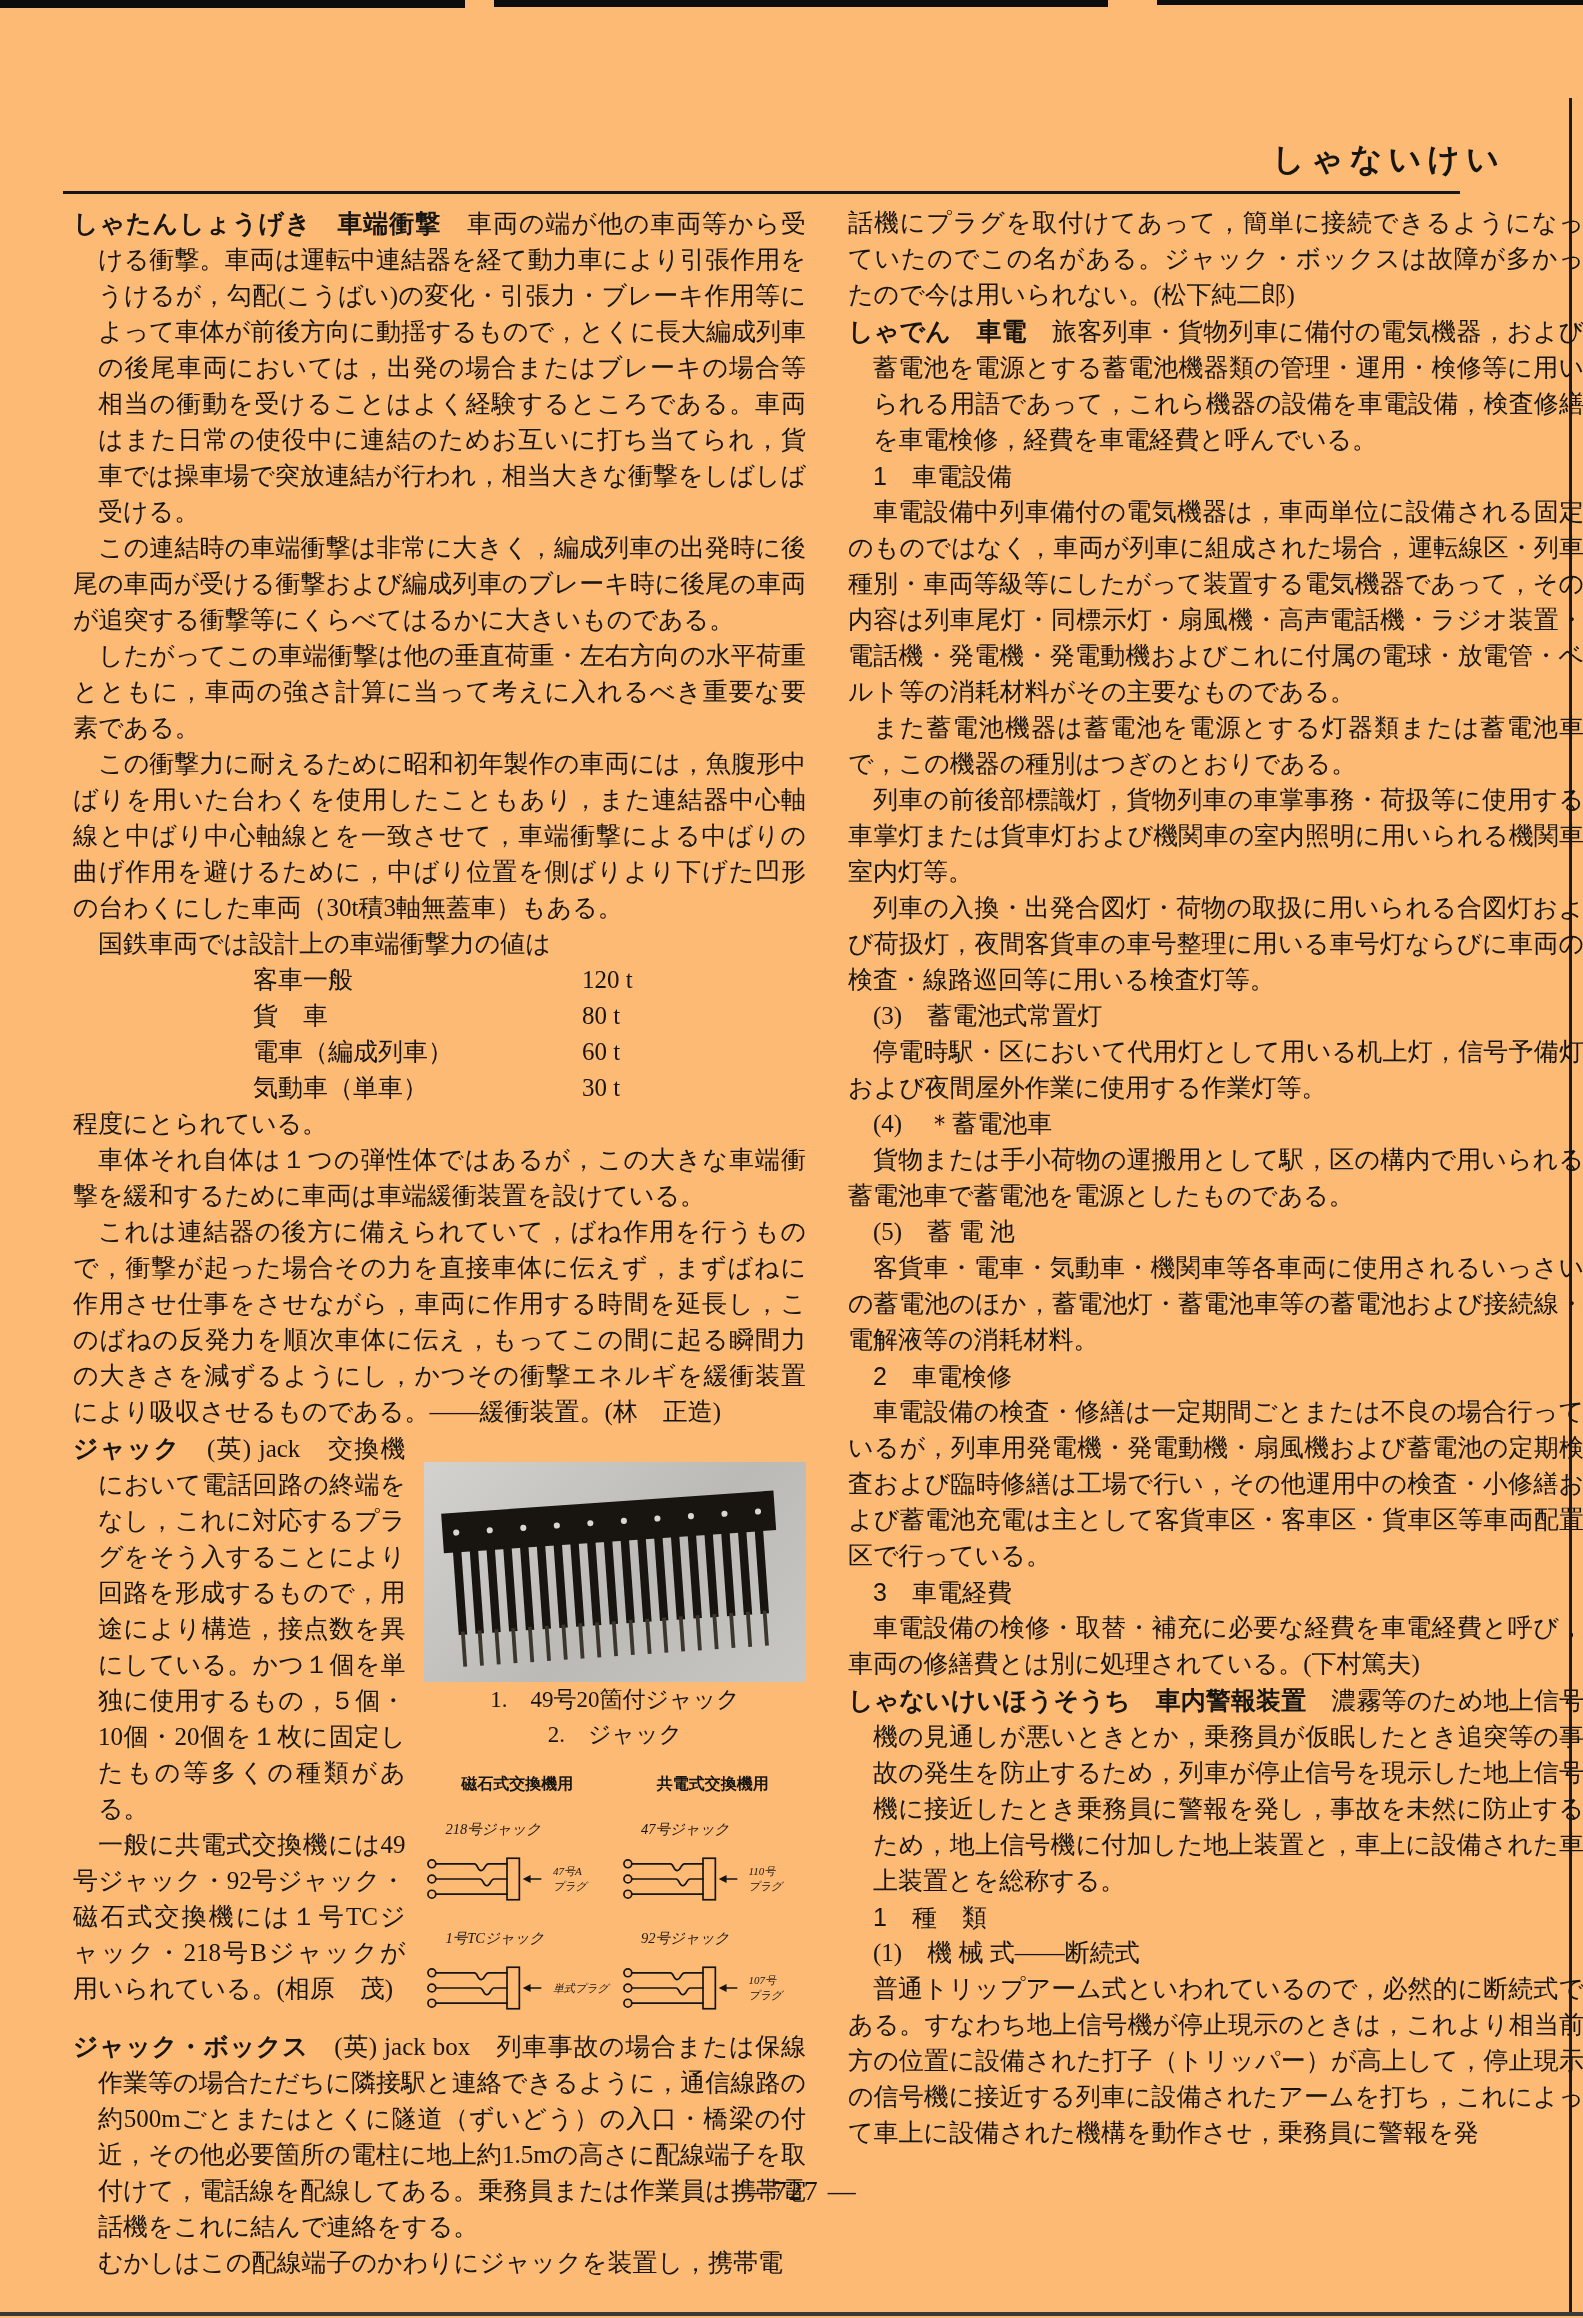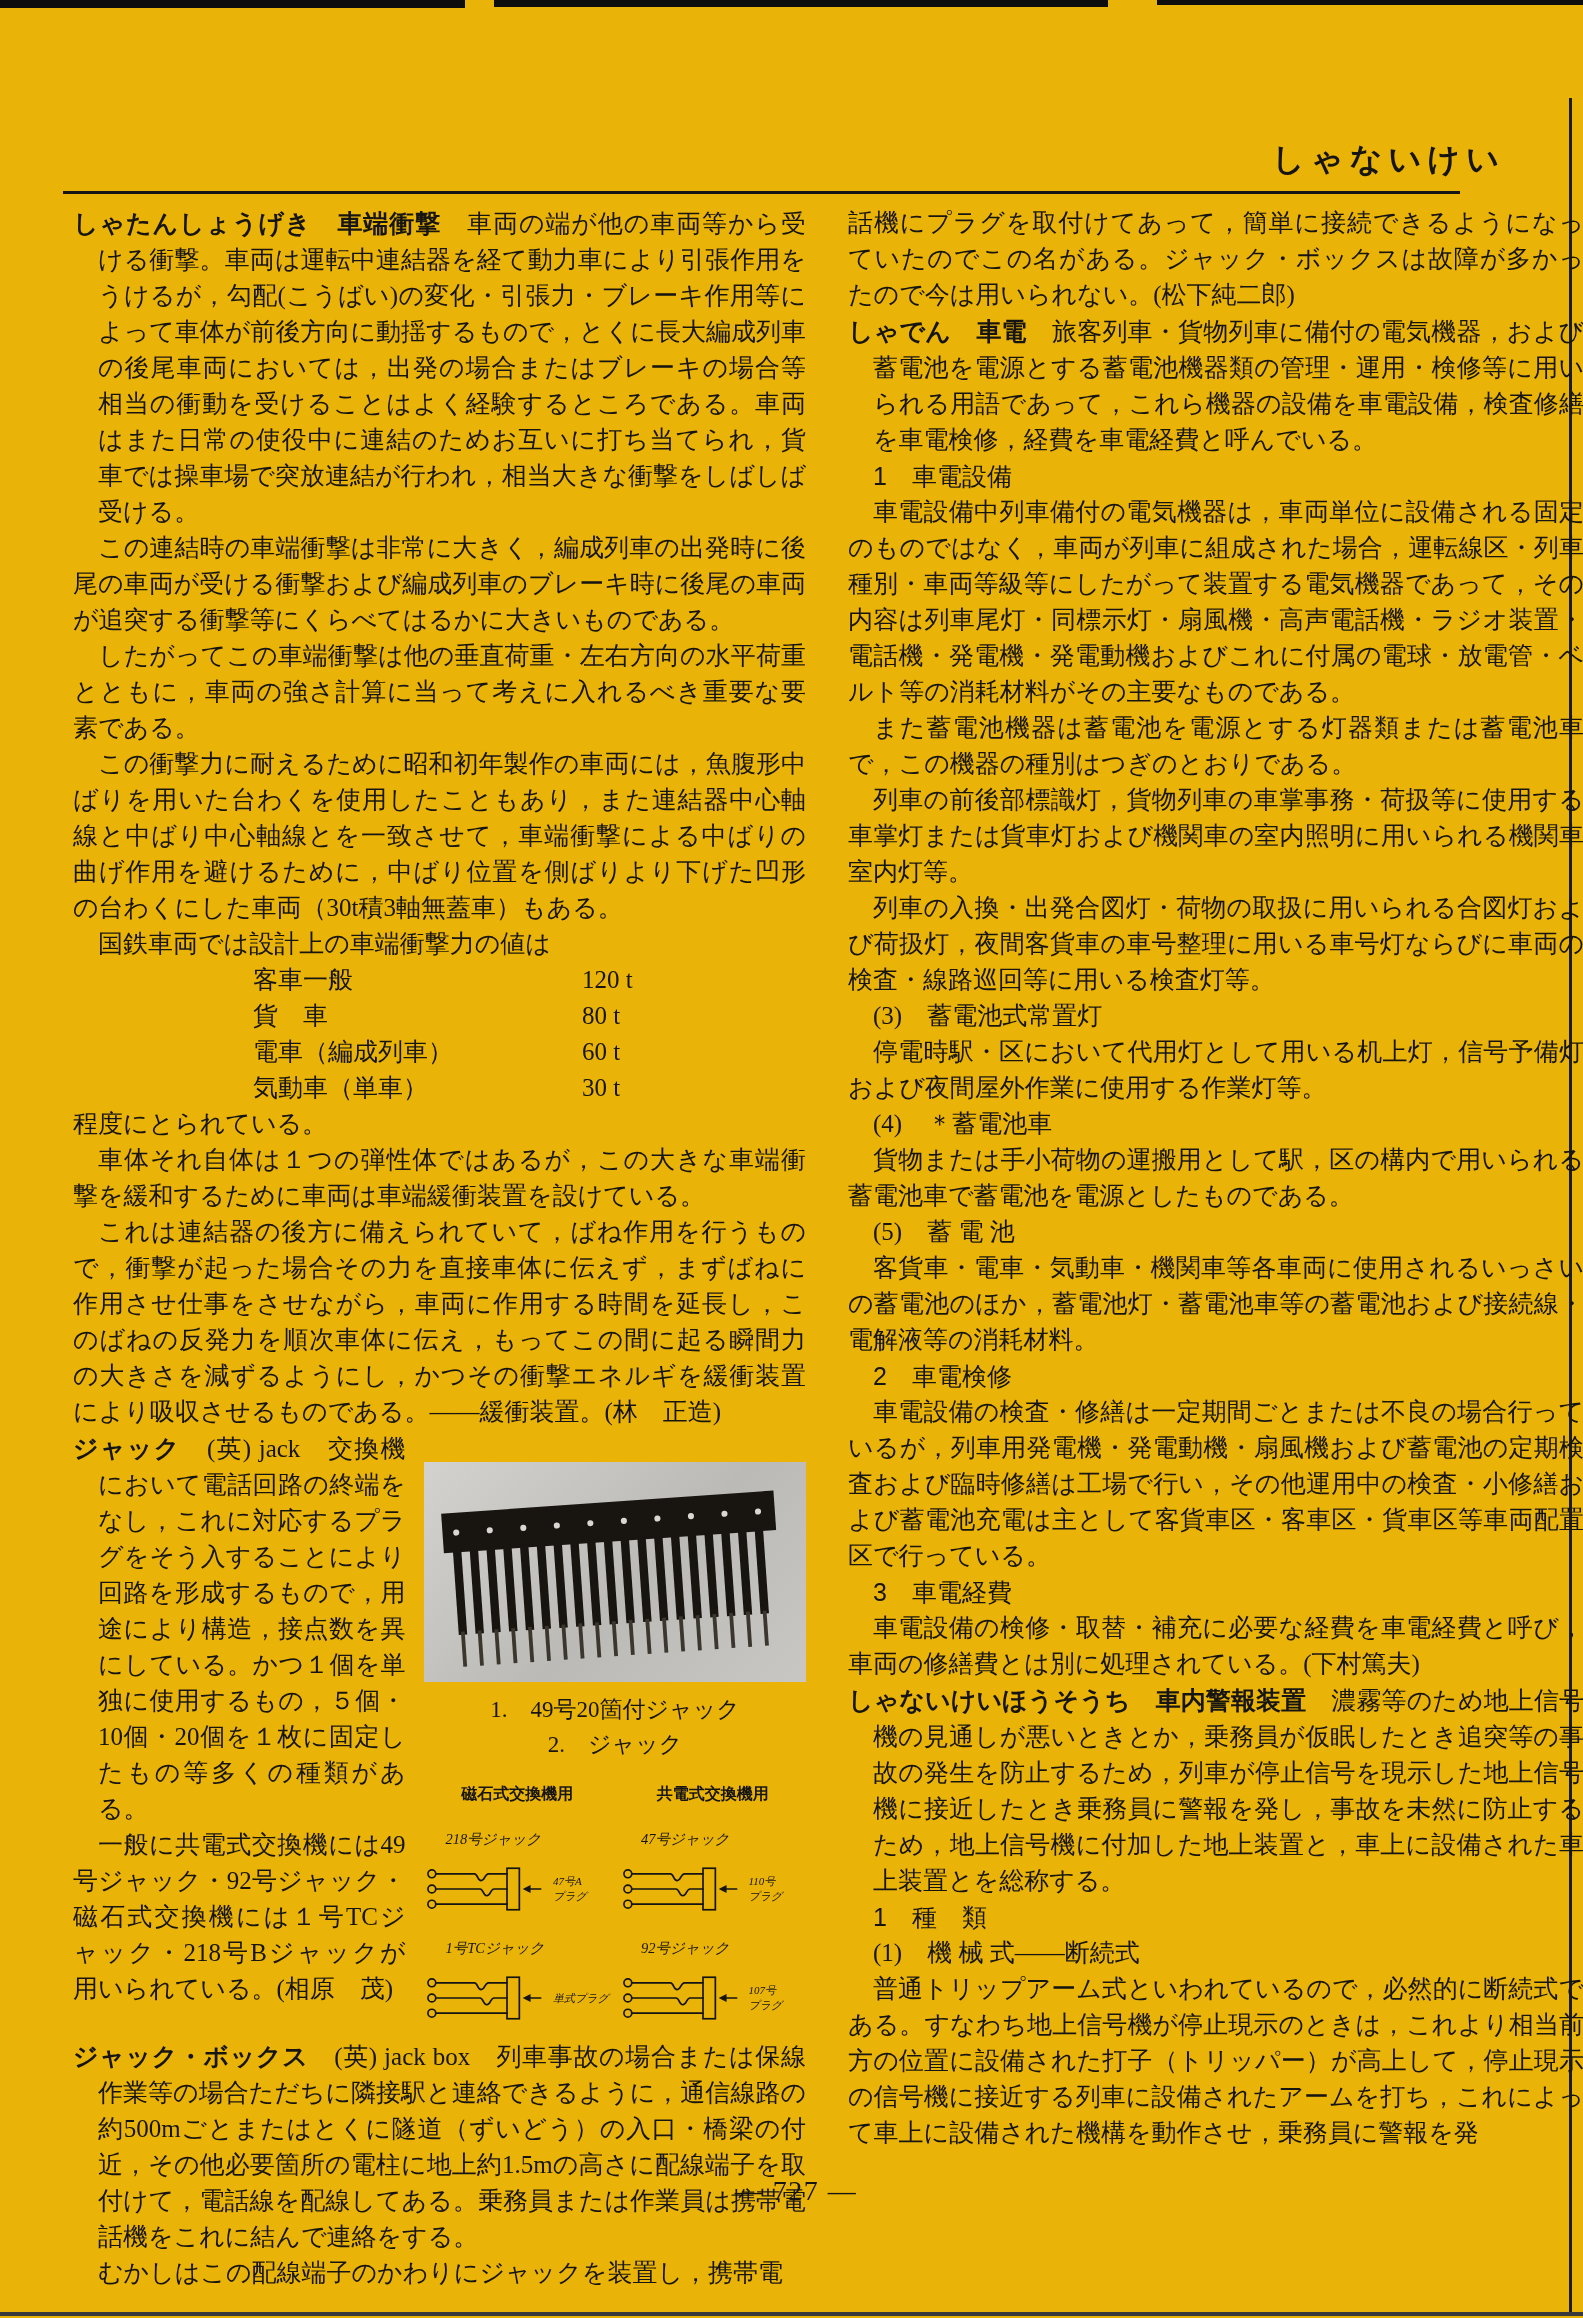--- a/index.html
+++ b/index.html
@@ -1,18 +1,18 @@
 <!DOCTYPE html>
 <html style="font-size:12.2px"><head>
 <meta charset="utf-8">
 <style>
   html,body { margin:0; padding:0; background:#8a8a8a; }
   .page {
     position:relative; width:1583px; height:2319px; margin:0 auto;
-    background:#eab308; overflow:hidden;
+    background:#fdba74; overflow:hidden;
     font-family:"Liberation Serif","DejaVu Serif",serif; color:#171512;
   }
   
   .edge { position:absolute; background:#0d0d0d; }
   .edge-top-1 { left:0; top:0; width:465px; height:7.6px; }
   .edge-top-2 { left:494px; top:0; width:614px; height:6.9px; }
   .edge-top-3 { left:1157px; top:0; width:427px; height:5.4px; }
   .edge-right { left:1569px; top:98px; width:3.1px; height:2215px; background:#1c1c1c; }
   .edge-bottom { left:0; top:2312px; width:1583px; height:3.8px; background:#3a3a3a; }
 
@@ -37,21 +37,21 @@
 
   .vtable { padding-left:180px; }
   .vrow { display:flex; }
   .vlabel { width:329px; }
   .vval { }
 
   .figblock { float:right; width:382px; margin:32px 0 7.6px 18.4px; }
   .photo { width:382px; height:220px;
     background:linear-gradient(135deg,#d4d2ce 0%,#bcbab6 55%,#c9c7c3 100%); }
   .photo svg { display:block; width:382px; height:220px; }
-  .caption { text-align:center; font-size:23px; line-height:35px; margin-top:10px; }
+  .caption { text-align:center; font-size:23px; line-height:35px; margin-top:0; }
   .diagrams { margin-top:13.8px; display:grid; grid-template-columns:1fr 1fr;
     column-gap:9.2px; row-gap:9.2px; }
   .dhead { font-size:16px; font-weight:700; text-align:center;
     font-family:"Liberation Sans","DejaVu Sans",sans-serif; }
   .dtitle { font-size:14.5px; font-style:italic; margin-left:21.4px; white-space:nowrap; }
   .drow { display:flex; align-items:center; }
   .jack-svg { width:129px; height:64px; flex:none; }
   .dlabel { font-size:11px; line-height:15.3px; font-style:italic; white-space:nowrap; }
 
   .clearer { clear:both; }

